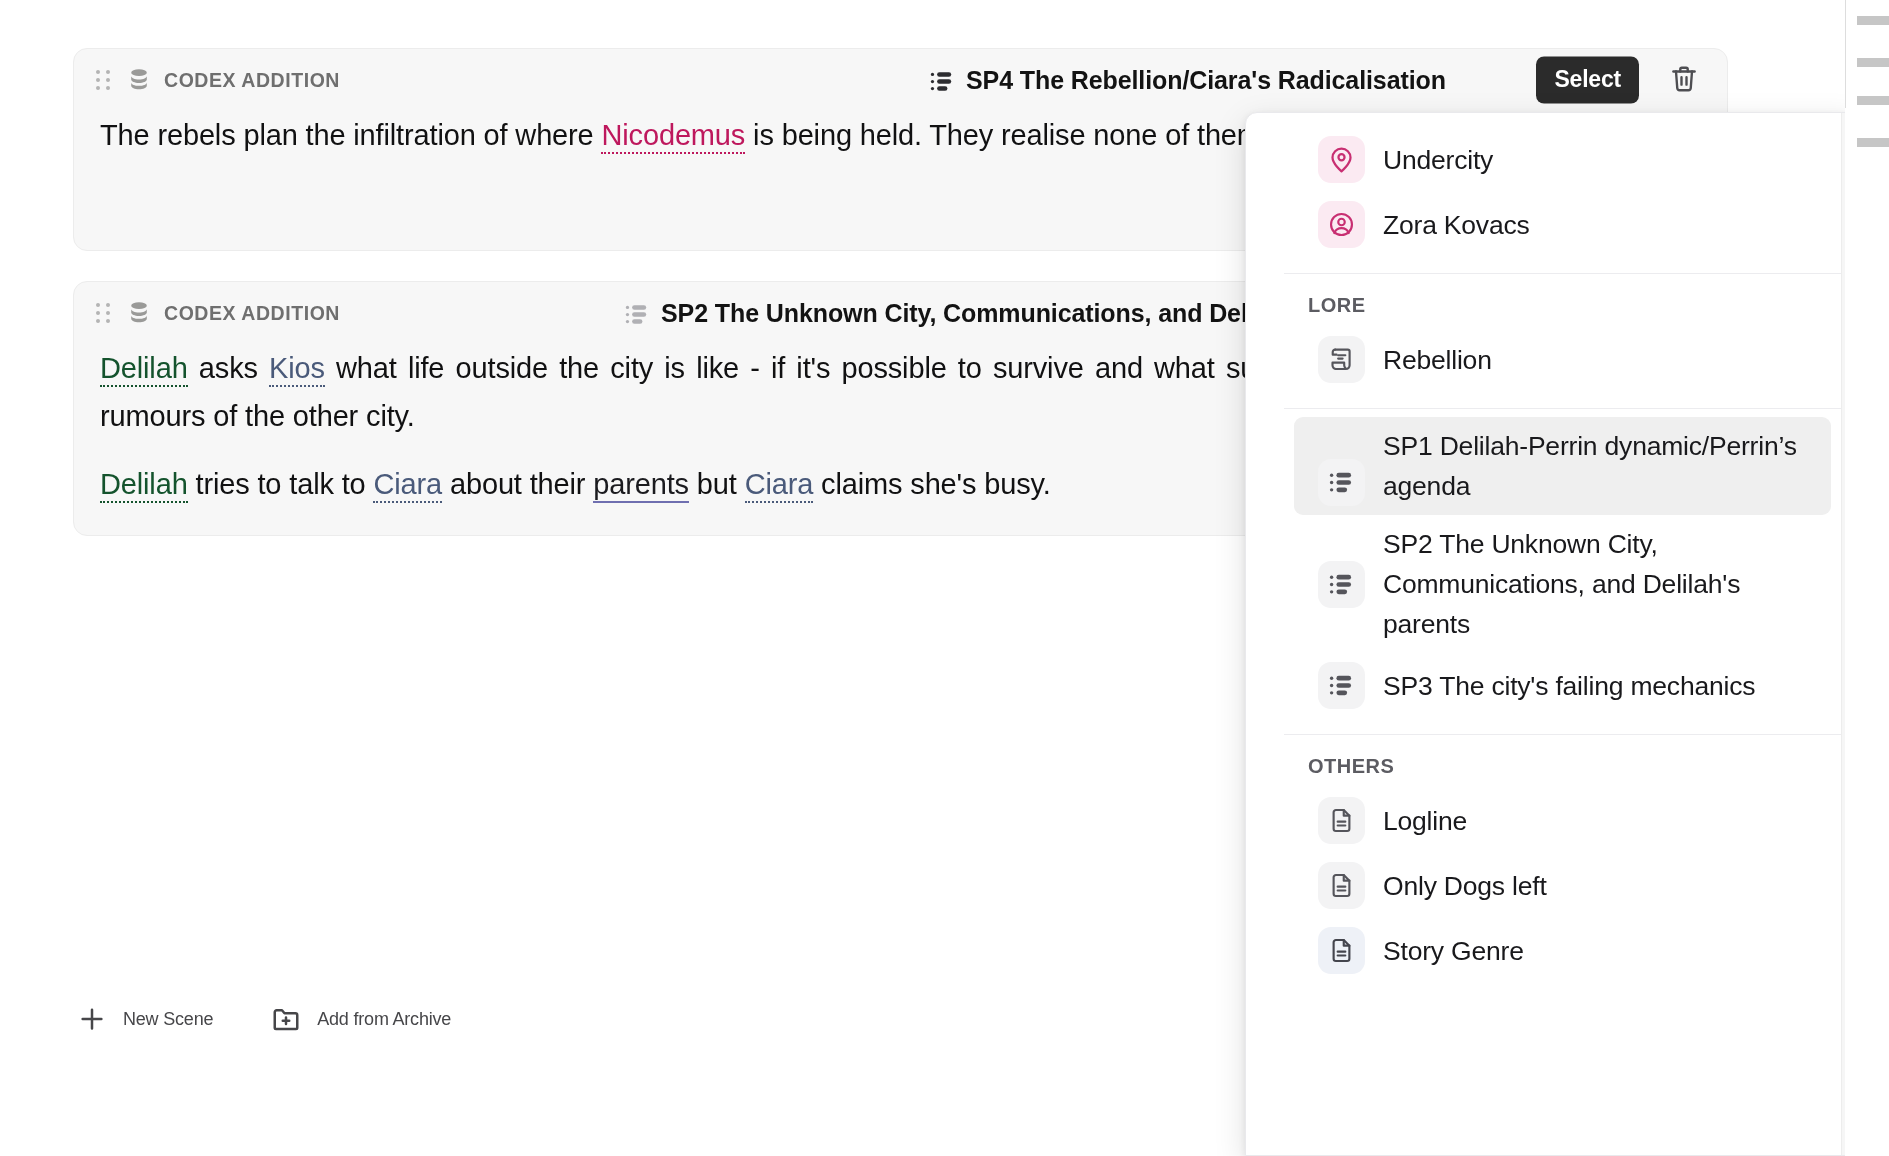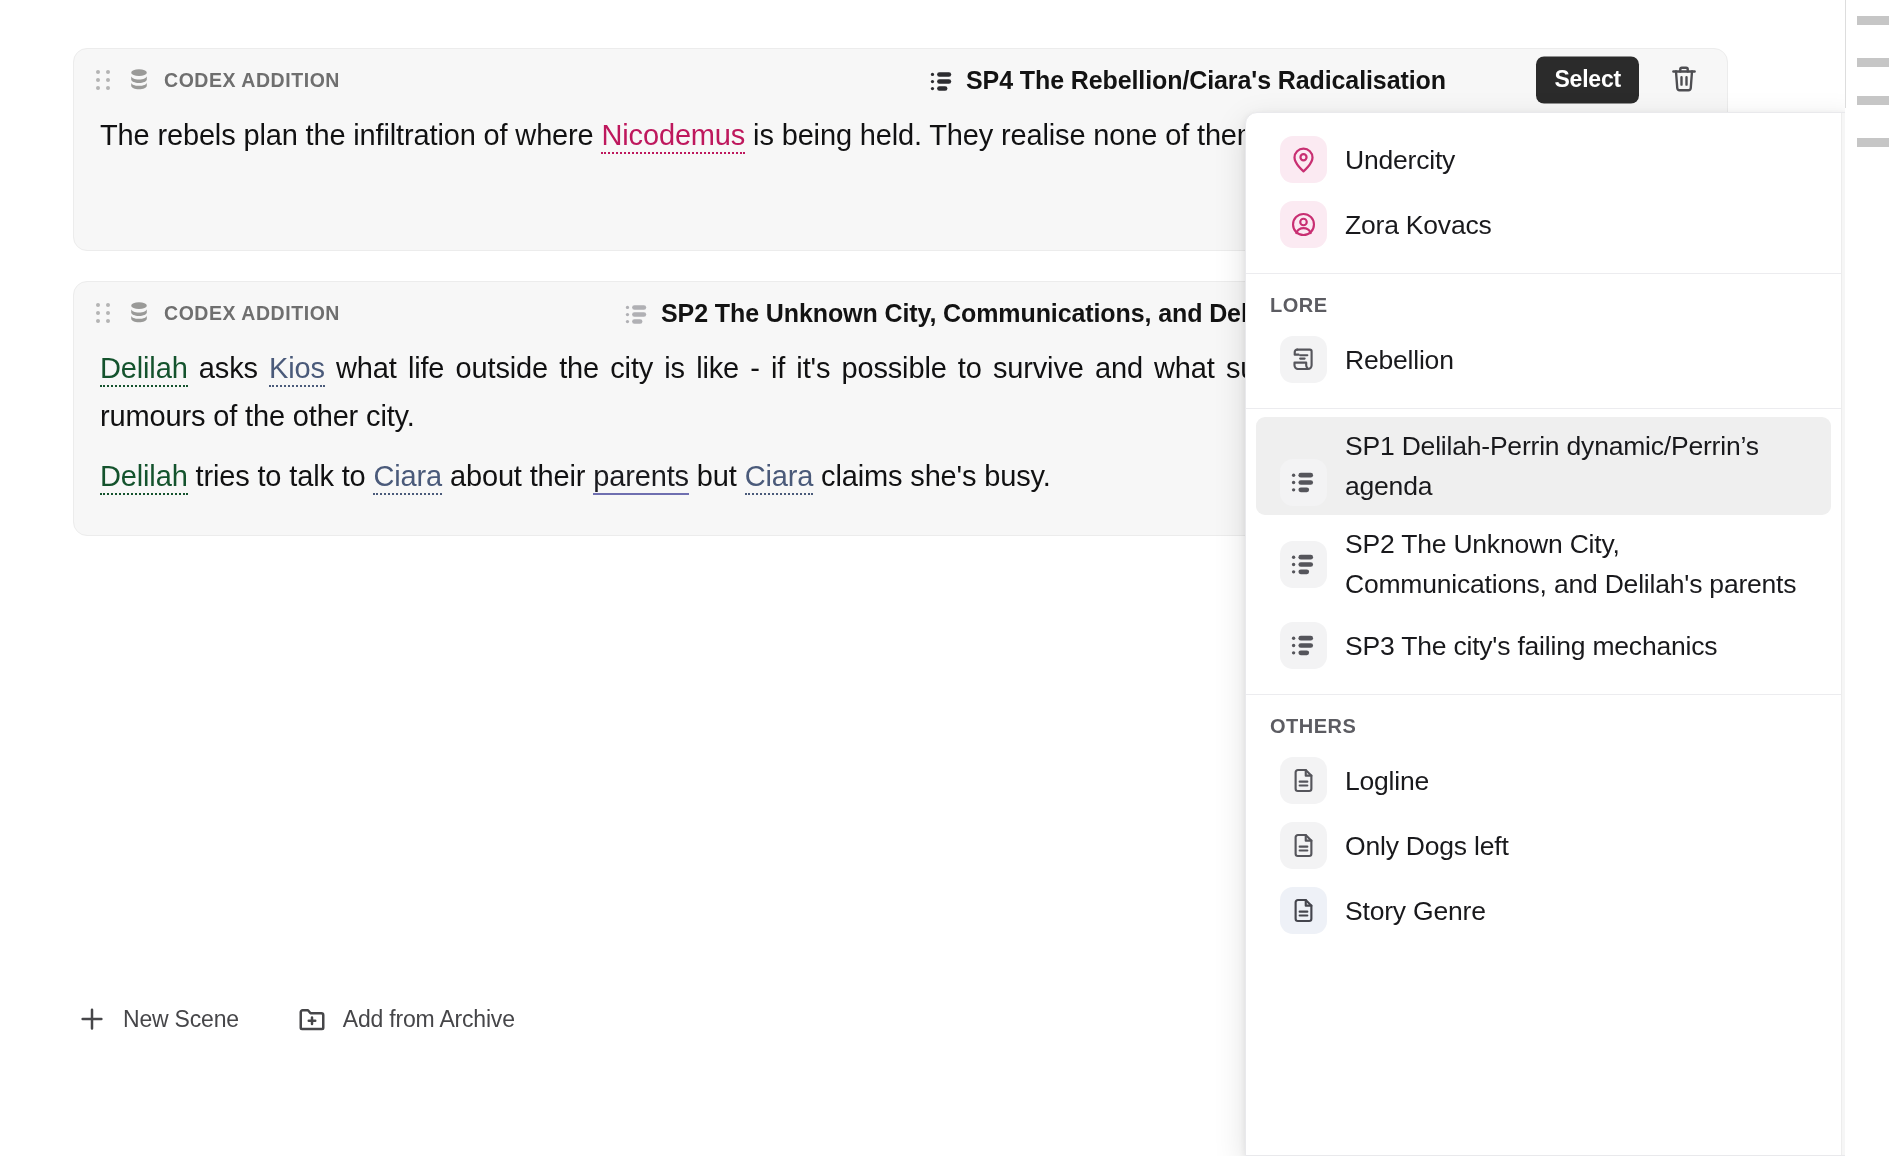--- a/index.html
+++ b/index.html
@@ -134,21 +134,21 @@
 
   
   .card-body {
     padding: 0 26px 0 26px;
     font-size: 29px;
     line-height: 48px;
     color: #111112;
     text-align: justify;
     letter-spacing: -0.15px;
   }
-  .card-body p + p { margin-top: 12px; }
+  .card-body p + p { margin-top: 20px; }
 
   
   .ent {
     text-decoration: none;
     border-bottom: 2px dotted currentColor;
     padding-bottom: 1px;
     cursor: pointer;
   }
   .ent-char   { color: #14532d; }
   .ent-loc    { color: #4a5a7a; }
@@ -163,21 +163,21 @@
     align-items: center;
     gap: 50px;
   }
   .act-btn {
     display: flex;
     align-items: center;
     gap: 16px;
     background: none;
     border: none;
     font-family: inherit;
-    font-size: 23px;
+    font-size: 18px;
     color: #464649;
     cursor: pointer;
     letter-spacing: -0.2px;
     padding: 4px;
     text-align: right;
   }
   .act-btn .gl { width: 30px; height: 30px; flex: 0 0 30px; color: #464649; }
 
   
   .dropdown {
@@ -190,20 +190,21 @@
     border-top-left-radius: 12px;
     border-top-right-radius: 12px;
     box-shadow: 0 10px 32px rgba(0,0,0,0.13), 0 2px 7px rgba(0,0,0,0.07);
     overflow: hidden;
   }
 
   .dd-scroll {
     position: absolute;
     inset: 0 18px 0 0;
     overflow: hidden;
+    margin-left: 38px;
   }
 
   .dd-section { border-bottom: 1px solid #ececef; padding: 8px 0 16px; }
   .dd-section.no-head { padding-top: 14px; }
   .dd-section:last-child { border-bottom: none; }
 
   .dd-head {
     font-size: 20px;
     font-weight: bold;
     letter-spacing: 0.5px;

